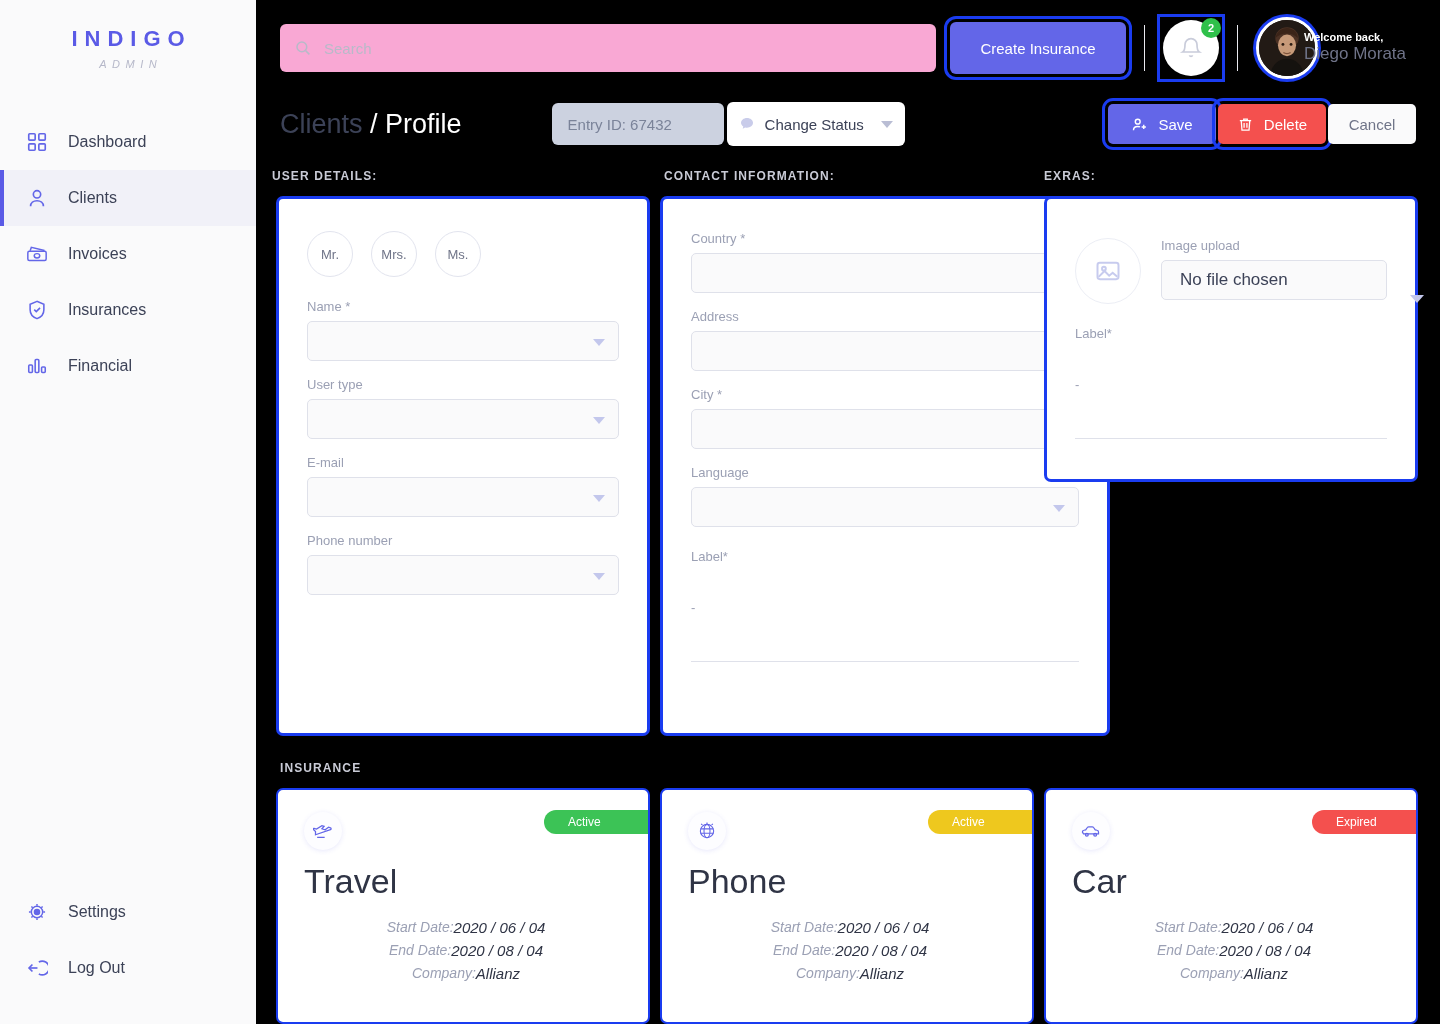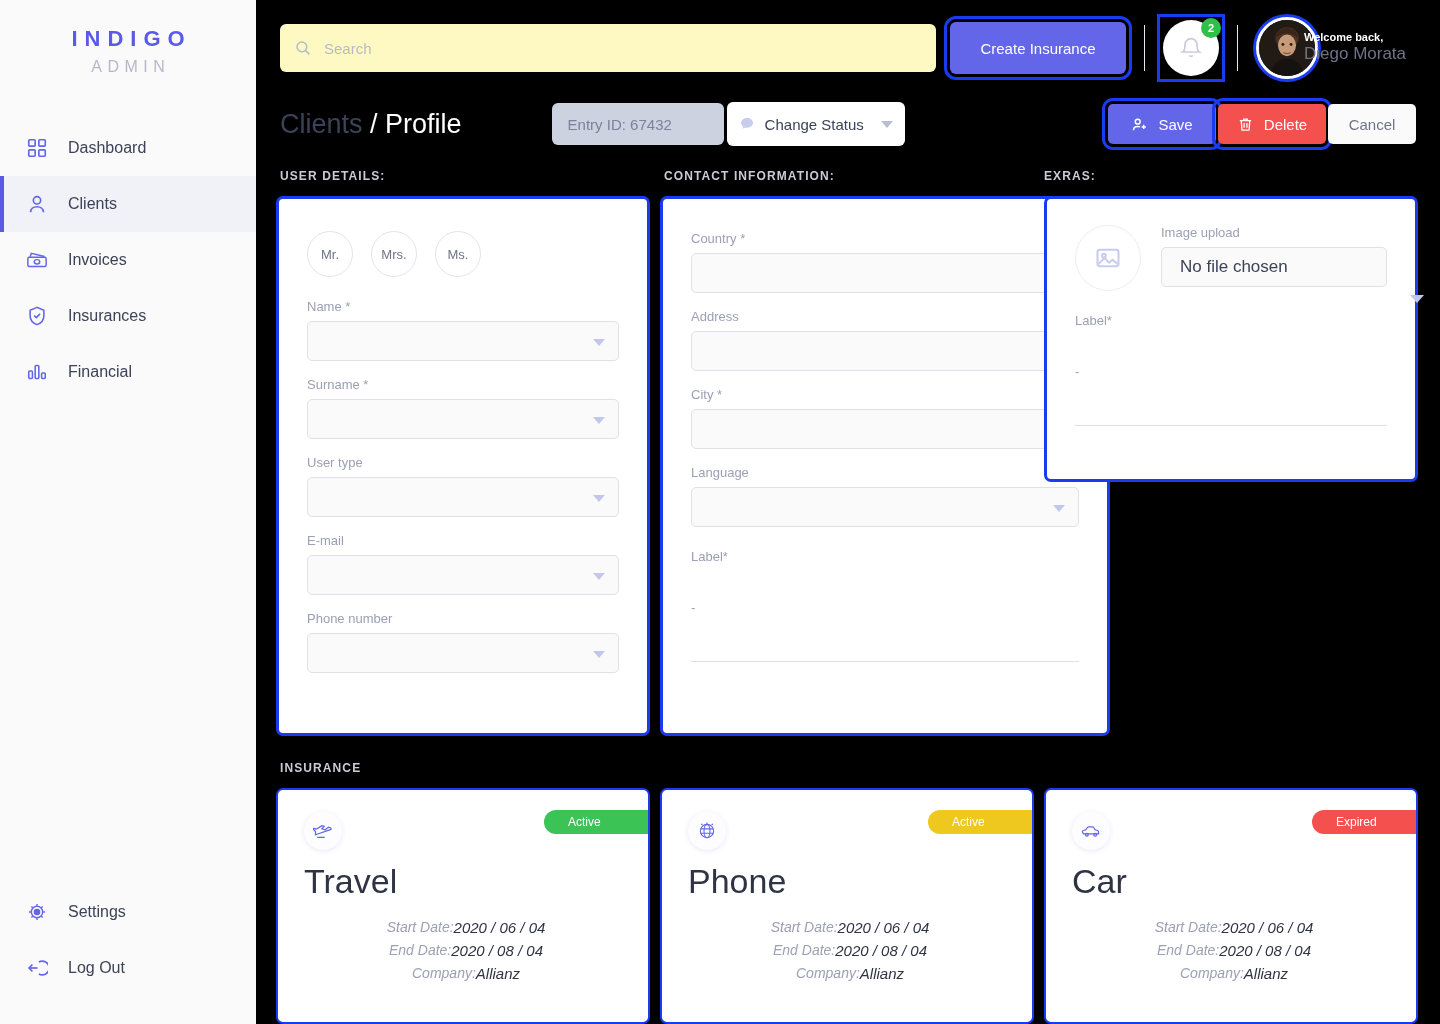--- a/index.html
+++ b/index.html
@@ -18,22 +18,22 @@
     flex: 0 0 256px;
     position: relative;
     display: flex; flex-direction: column;
   }
   .brand { padding-top: 26px; text-align: center; }
   .brand-title {
     font-size: 22px; font-weight: 700; color: #5a5ae6;
     letter-spacing: 7px; text-indent: 7px;
   }
   .brand-sub {
-    font-size: 16px; color: #b6b8c9; letter-spacing: 5.5px;
-    text-indent: 5.5px; margin-top: 6px;
+    font-size: 11px; color: #b6b8c9; letter-spacing: 5.5px;
+    text-indent: 5.5px; margin-top: 6px; font-style: italic;
   }
   .nav { margin-top: 44px; }
   .nav-item {
     height: 56px; display: flex; align-items: center;
     padding-left: 26px; gap: 20px; position: relative; cursor: pointer;
   }
   .nav-item .nav-label { font-size: 16px; color: #3c4257; }
   .nav-item.active { background: #f1f1f8; }
   .nav-item.active::before {
     content: ""; position: absolute; left: 0; top: 0; bottom: 0;
@@ -46,21 +46,21 @@
 
   
   .main { flex: 1 1 auto; position: relative; height: 1024px; }
 
   
   .topbar {
     position: absolute; left: 24px; right: 0; top: 0; height: 96px;
     display: flex; align-items: center;
   }
   .search-box {
-    width: 656px; height: 48px; background: #fef9c3;
+    width: 656px; height: 48px; background: #f9a8d4;
     border-radius: 6px; display: flex; align-items: center;
     padding: 0 14px; gap: 12px; box-shadow: 0 1px 2px rgba(0,0,0,.06);
   }
   .search-icon { width: 18px; height: 18px; flex: 0 0 18px; }
   .search-icon svg { width: 18px; height: 18px; display: block; }
   .search-input {
     border: 0; outline: 0; background: transparent; flex: 1;
     font-family: "Liberation Sans", sans-serif; font-size: 15px; color: #3c4257;
   }
   .search-input::placeholder { color: #b8bac9; }
@@ -159,21 +159,21 @@
   .sal {
     width: 46px; height: 46px; border-radius: 50%; border: 1px solid #e2e4ee;
     display: flex; align-items: center; justify-content: center;
     font-size: 13px; color: #6f7488; cursor: pointer; background: #fff;
   }
   .label-area { margin-top: 22px; }
   .label-area .dash { font-size: 13px; color: #9ba0b4; margin-top: 36px; }
   .label-line { border-bottom: 1px solid #dfe1ea; margin-top: 46px; }
 
   
-  .upload-row { display: flex; gap: 20px; align-items: flex-start; }
+  .upload-row { display: flex; gap: 20px; align-items: flex-start; margin-top: 13px; }
   .upload-avatar {
     width: 66px; height: 66px; border-radius: 50%; border: 1px solid #eceef5;
     display: flex; align-items: center; justify-content: center; flex: 0 0 66px;
   }
   .upload-avatar svg { width: 28px; height: 28px; display: block; }
   .upload-field { flex: 1; }
   .upload-box {
     height: 40px; background: #fafafb; border: 1px solid #dfe1ea; border-radius: 5px;
     display: flex; align-items: center; padding-left: 18px;
     font-size: 17px; color: #3c4257;
@@ -390,37 +390,33 @@
                 <path d="M10 10v6.5M14 10v6.5"></path>
             </svg>
           </span>
           <span>Delete</span>
         </button>
 
         <button class="btn btn-cancel">Cancel</button>
       </div>
     </div>
 
-    <div class="sec-label" style="left:24px; top:169px;">USER DETAILS:</div>
+    <div class="sec-label" style="left:16px; top:169px;">USER DETAILS:</div>
     <div class="sec-label" style="left:408px; top:169px;">CONTACT INFORMATION:</div>
     <div class="sec-label" style="left:788px; top:169px;">EXRAS:</div>
 
     <div class="card" style="left:20px; top:196px; width:374px; height:540px; padding:32px 28px;">
       <div class="salutations">
         <div class="sal">Mr.</div>
         <div class="sal">Mrs.</div>
         <div class="sal">Ms.</div>
       </div>
 
       <div class="field">
         <div class="field-label">Name *</div>
-        <div class="select"></div>
-      </div>
-      <div class="field">
-        <div class="field-label">Surname *</div>
         <div class="select"></div>
       </div>
       <div class="field">
         <div class="field-label">User type</div>
         <div class="select"></div>
       </div>
       <div class="field">
         <div class="field-label">E-mail</div>
         <div class="select"></div>
       </div>

